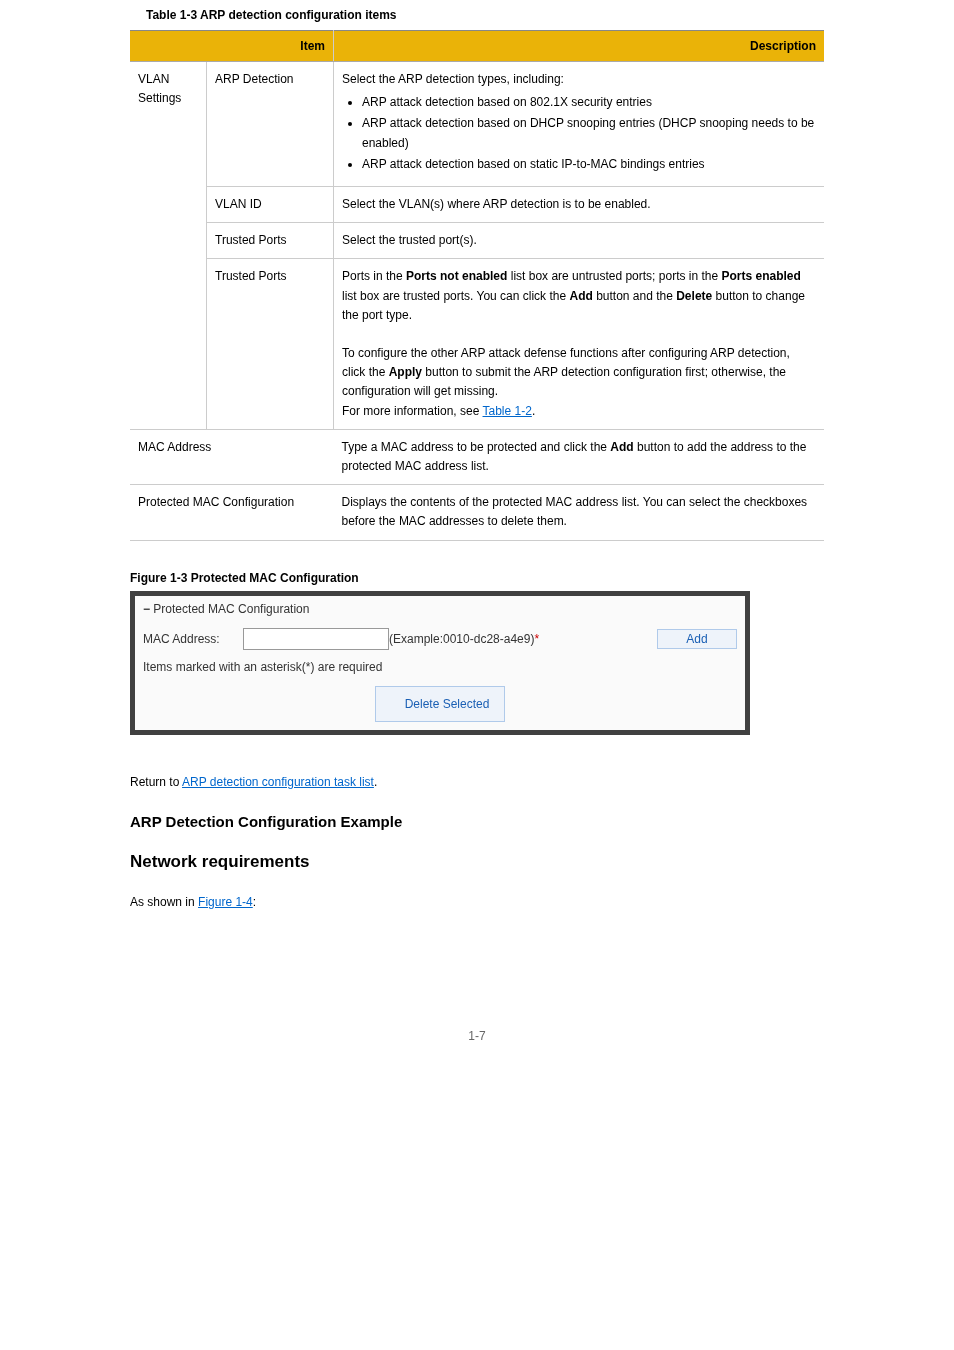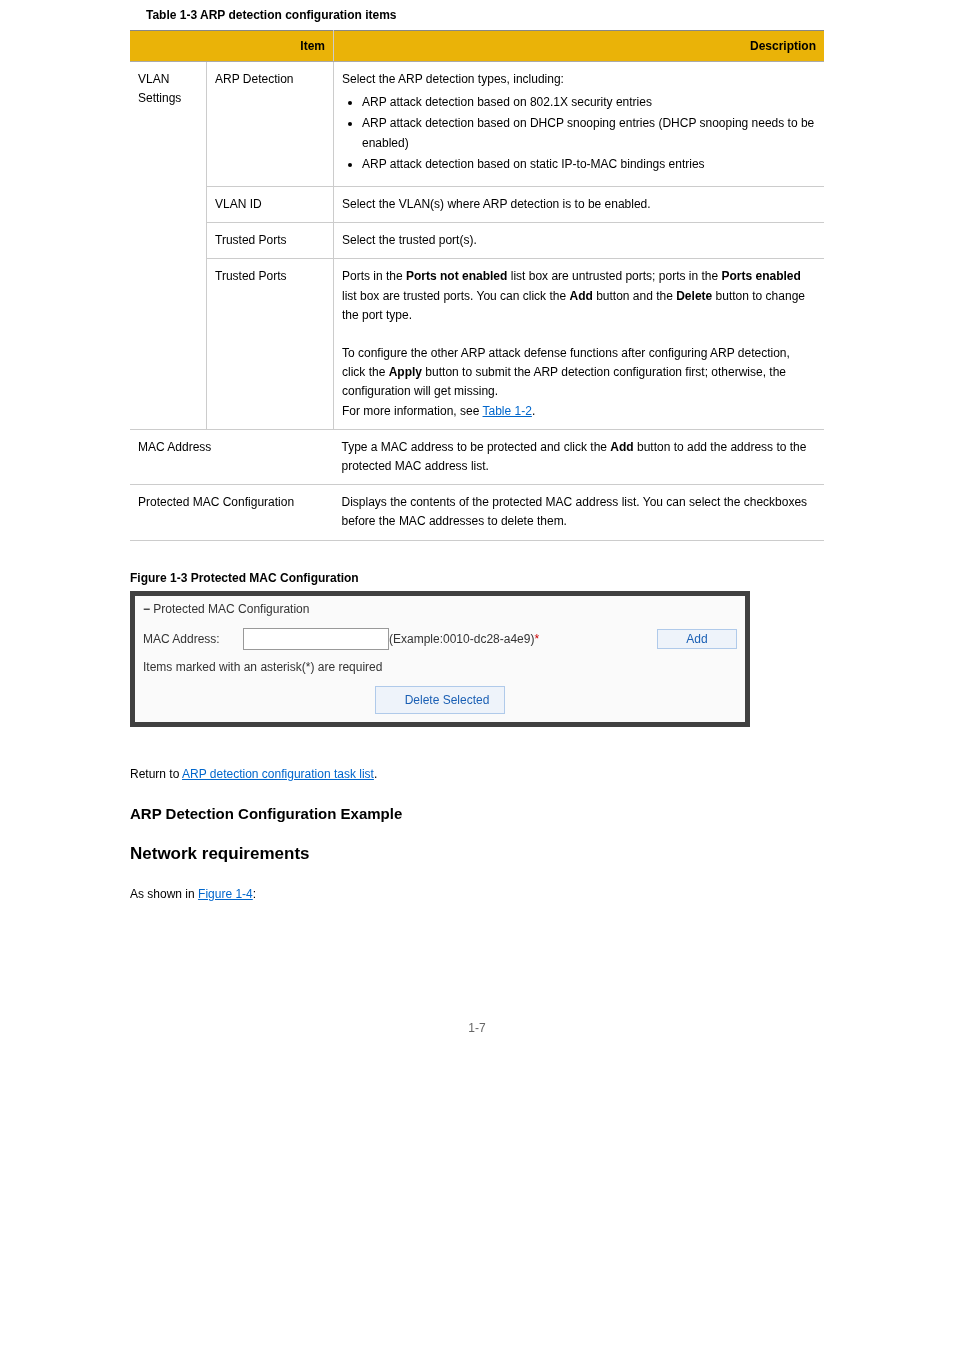--- a/index.html
+++ b/index.html
@@ -139,21 +139,21 @@
       display: inline-block;
       width: 11px;
       height: 11px;
       border: 1px solid #1a5fb4;
       background: #fff;
     }
     .delete-btn {
       display: block;
       margin: 4px auto 8px auto;
       width: 130px;
-      height: 28px;
+      height: 36px;
       background: #eef3fa;
       border: 1px solid #b0caea;
       color: #1a5fb4;
       font-size: 12px;
       cursor: pointer;
       padding-left: 20px;
     }
     .return {
       margin: 40px 0 10px 0;
     }

